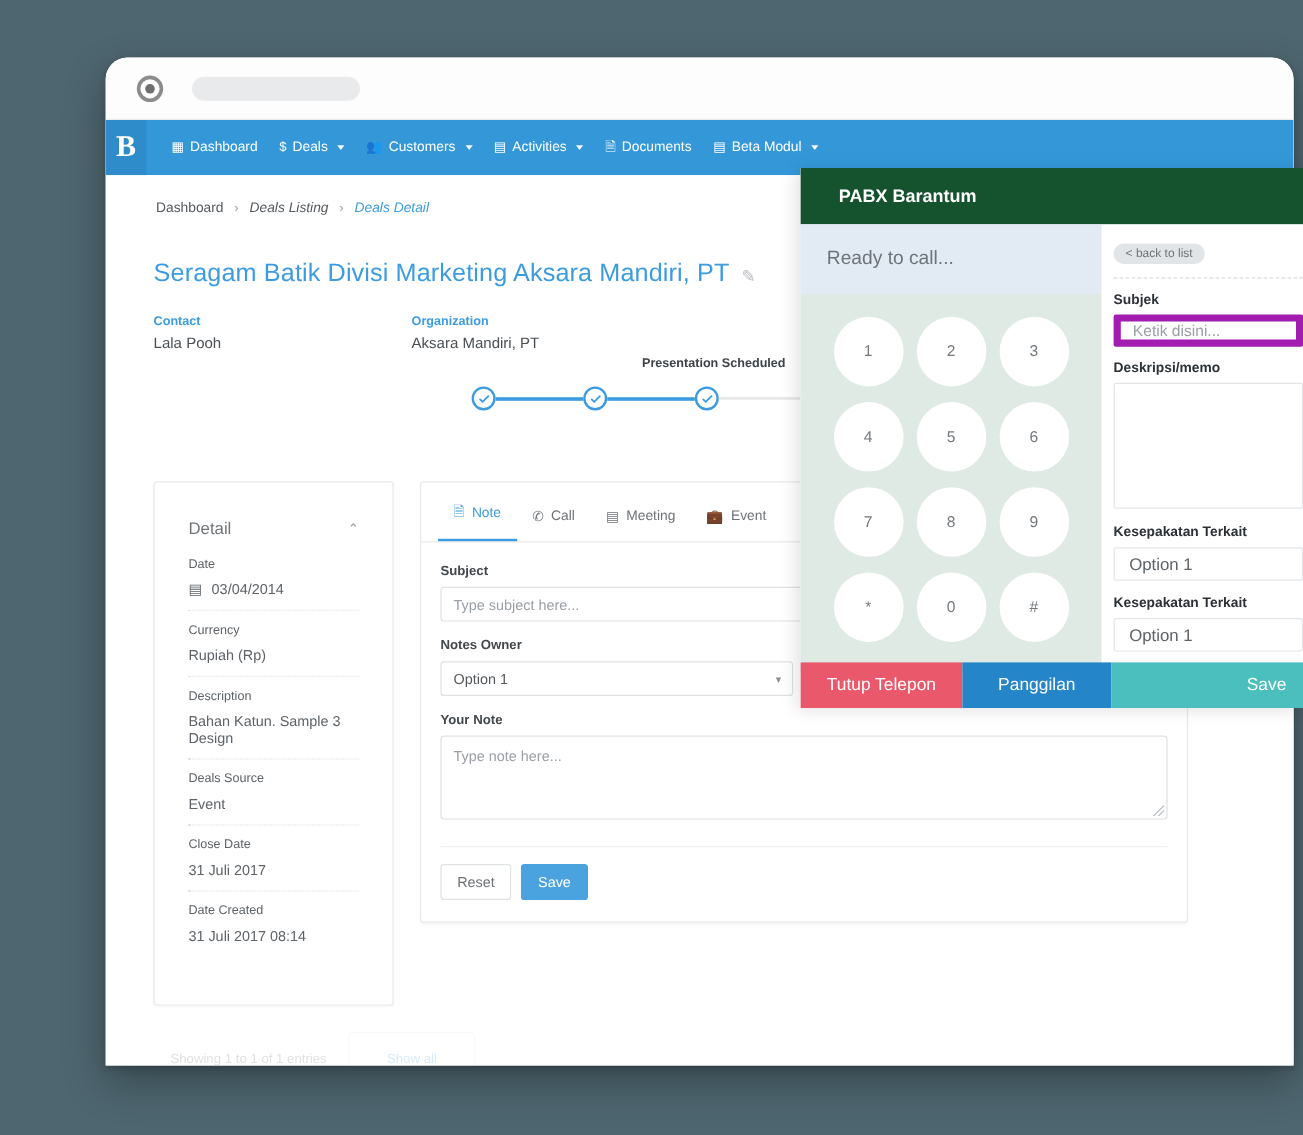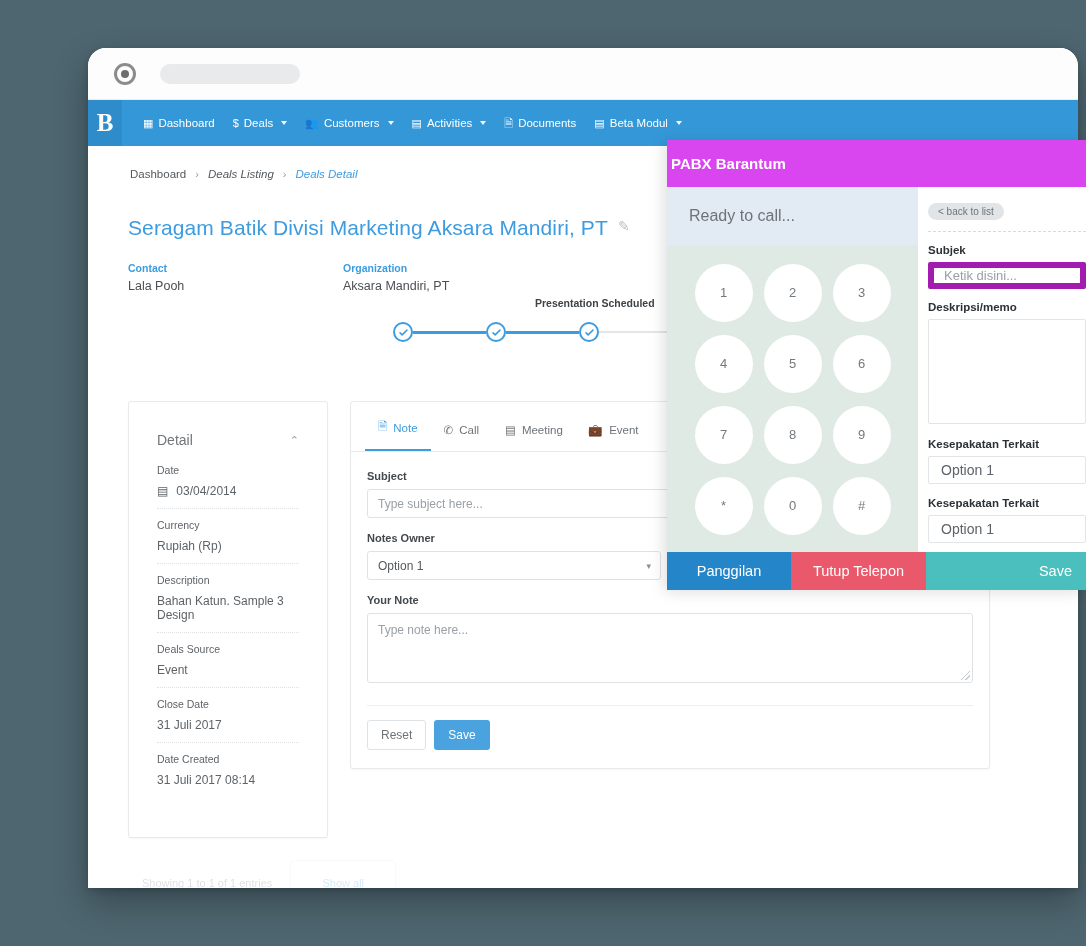--- a/index.html
+++ b/index.html
@@ -61,21 +61,21 @@
   
   .page{background:#fff;height:744px;position:relative;}
   .crumbs{
     display:flex;align-items:center;gap:9px;padding:22px 0 0 42px;
     font-size:11.5px;color:#54595e;font-style:italic;
   }
   .crumbs .sep{color:#9aa0a6;font-style:normal;font-size:11px;}
   .crumbs .cur{color:#3d9ce0;}
   .crumbs .root{font-style:normal;}
 
-  .titlewrap{padding:36px 0 0 40px;display:flex;gap:10px;}
+  .titlewrap{padding:36px 0 0 40px;display:flex;align-items:center;gap:10px;}
   .deal-title{
     color:#3d9ce0;font-size:21px;font-weight:400;letter-spacing:.1px;
   }
   .pencil{color:#b9bcc0;font-size:14px;transform:translateY(2px);}
 
   .meta{display:flex;padding:22px 0 0 40px;}
   .meta-col{width:215px;}
   .meta-lab{color:#3d9ce0;font-size:10.5px;font-weight:700;margin-bottom:5px;}
   .meta-val{color:#4a4f54;font-size:12.5px;}
 
@@ -167,22 +167,22 @@
     display:flex;align-items:center;justify-content:center;font-size:11px;color:#4aa3df;
   }
 
   
   .pabx{
     position:absolute;left:667px;top:140px;width:419px;height:450px;
     box-shadow:-3px 2px 14px rgba(0,0,0,.13);
     background:#fff;overflow:hidden;
   }
   .pabx-head{
-    height:47px;background:#d946ef;color:#fff;display:flex;align-items:center;
-    padding-left:4px;font-size:15px;font-weight:600;box-sizing:border-box;
+    height:47px;background:#14532d;color:#fff;display:flex;align-items:center;
+    padding-left:32px;font-size:15px;font-weight:600;box-sizing:border-box;
   }
   .pabx-body{display:flex;height:373px;}
   .dial{width:251px;background:#dce7ed;display:flex;flex-direction:column;}
   .ready{
     height:58px;background:#e2eaf4;display:flex;align-items:center;
     padding-left:22px;font-size:16px;color:#6d7479;box-sizing:border-box;
   }
   .keys{
     flex:1;background:#dfeae4;padding:12px 22px 0 22px;box-sizing:border-box;
     display:grid;grid-template-columns:repeat(3,1fr);grid-auto-rows:71px;
@@ -490,19 +490,19 @@
         <div class="pf-lab">Kesepakatan Terkait</div>
         <div class="pf-sel">Option 1</div>
 
         <div class="pf-lab">Kesepakatan Terkait</div>
         <div class="pf-sel">Option 1</div>
       </div>
 
     </div>
 
     <div class="pabx-actions">
+      <div class="act hang">Tutup Telepon</div>
       <div class="act call">Panggilan</div>
-      <div class="act hang">Tutup Telepon</div>
       <div class="act save">Save</div>
     </div>
   </div>
 
 </div>
 
 </body></html>

